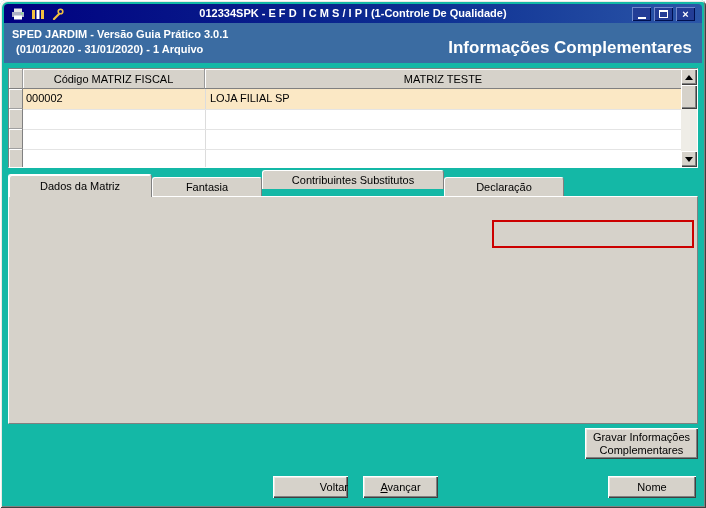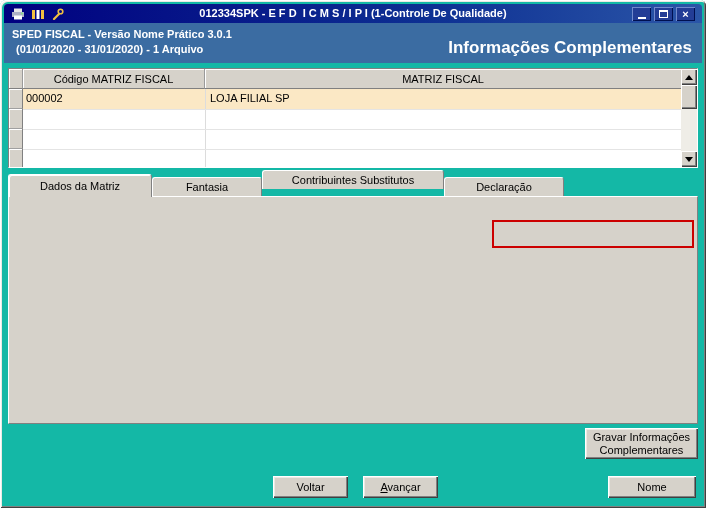--- a/index.html
+++ b/index.html
@@ -162,29 +162,29 @@
           <span class="glyph-min"></span>
         </span>
       <span class="win-btn">
           <span class="glyph-max"></span>
         </span>
       <span class="win-btn">×</span>
     </div>
   </div>
 
   <div class="header">
-    <div class="hline1">SPED FISCAL - Versão Nome Prático 3.0.1</div>
+    <div class="hline1">SPED JARDIM - Versão Guia Prático 3.0.1</div>
     <div class="hline2">(01/01/2020 - 31/01/2020) - 1 Arquivo</div>
     <div class="htitle">Informações Complementares</div>
   </div>
 
   <div class="grid">
     <div class="ghead" style="left:0;width:14px;"></div>
     <div class="ghead" style="left:14px;width:182px;">Código MATRIZ FISCAL</div>
-    <div class="ghead" style="left:196px;width:476px;border-right:none;">MATRIZ FISCAL</div>
+    <div class="ghead" style="left:196px;width:476px;border-right:none;">MATRIZ TESTE</div>
 
     <div class="sel-row"></div>
     <div class="col-line"></div>
     <div class="row-line" style="top:40px;"></div>
     <div class="row-line" style="top:60px;"></div>
     <div class="row-line" style="top:80px;"></div>
 
     <div class="sel-cell" style="top:20px;height:20px;"></div>
     <div class="sel-cell" style="top:40px;height:20px;"></div>
     <div class="sel-cell" style="top:60px;height:20px;"></div>
@@ -297,21 +297,21 @@
     <span class="combo-btn">
         <span class="tri"></span>
       </span>
   </div>
 
   <div class="hl" style="left:492px;top:220px;width:202px;height:28px;"></div>
 
   <div class="btn btn-multiline" style="left:585px;top:428px;width:113px;height:31px;">
     <span>Gravar Informações Complementares</span>
   </div>
-  <div class="btn" style="left:273px;top:476px;width:75px;height:22px;">
+  <div class="btn" style="left:273px;top:476px;width:75px;height:22px;justify-content:flex-end;">
     <span>Voltar</span>
   </div>
   <div class="btn" style="left:363px;top:476px;width:75px;height:22px;">
     <span class="u-first">Avançar</span>
   </div>
   <div class="btn" style="left:608px;top:476px;width:88px;height:22px;">
     <span>Nome</span>
   </div>
 
 </div>

